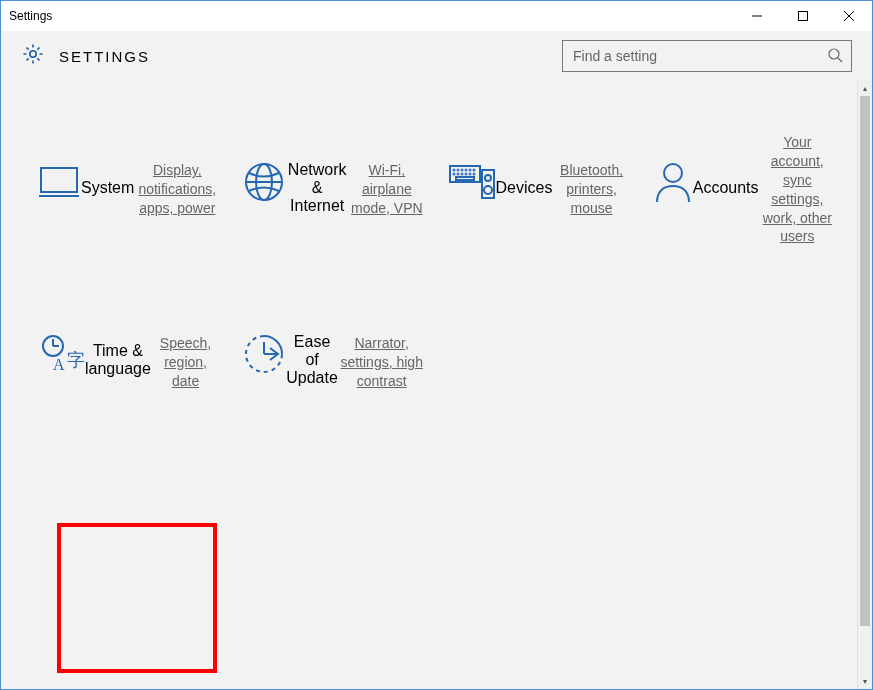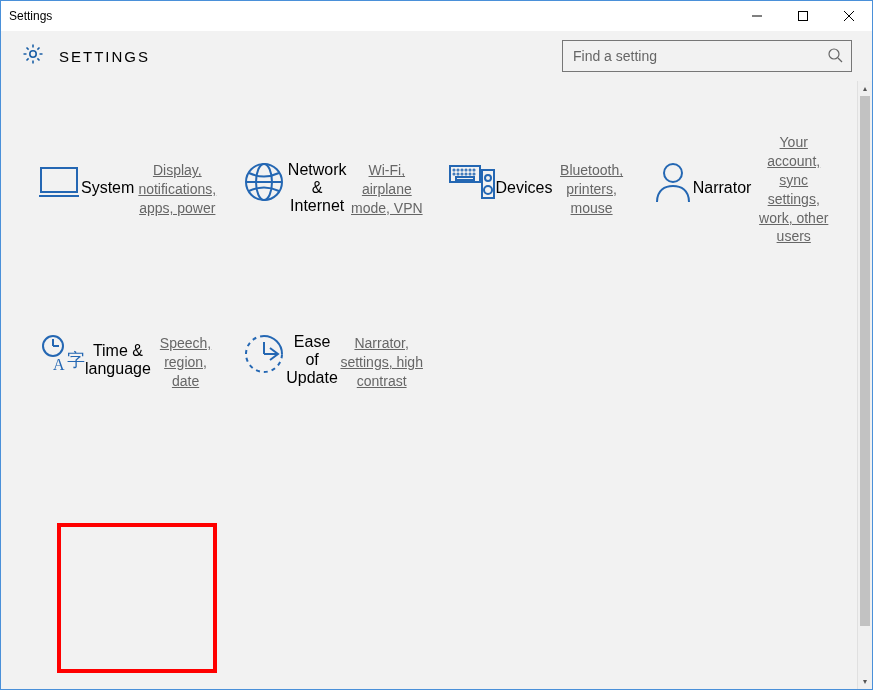--- a/index.html
+++ b/index.html
@@ -275,21 +275,21 @@
     </div>
 
 
     <div class="tile">
       <div class="icon">
         <svg width="40" height="44" viewBox="0 0 40 44" fill="none" stroke="currentColor" stroke-width="2">
           <circle cx="20" cy="13" r="9"></circle>
           <path d="M4 42 C4 30 12 26 20 26 C28 26 36 30 36 42"></path>
         </svg>
       </div>
-      <div class="tile-title">Narrator</div>
+      <div class="tile-title">Accounts</div>
       <div class="tile-desc">Your account, sync settings, work, other users</div>
     </div>
 
     <div class="tile">
       <div class="icon">
         <svg width="48" height="44" viewBox="0 0 48 44" fill="none" stroke="currentColor" stroke-width="2">
           <circle cx="16" cy="14" r="10"></circle>
           <line x1="16" y1="14" x2="16" y2="7"></line>
             <line x1="16" y1="14" x2="22" y2="14"></line>
           <text x="16" y="38" font-size="16" fill="currentColor" stroke="none" font-family="Segoe UI">A</text>

